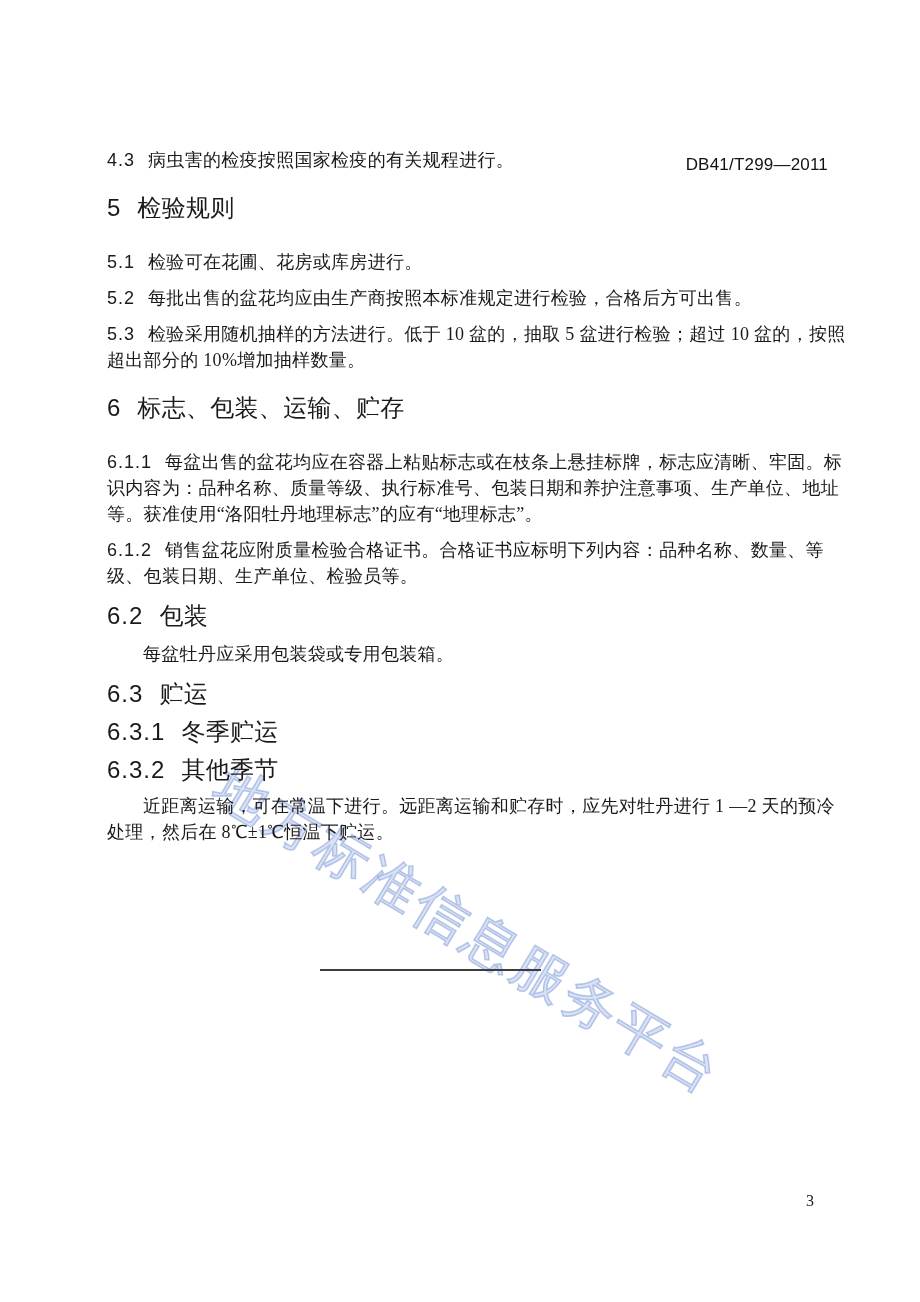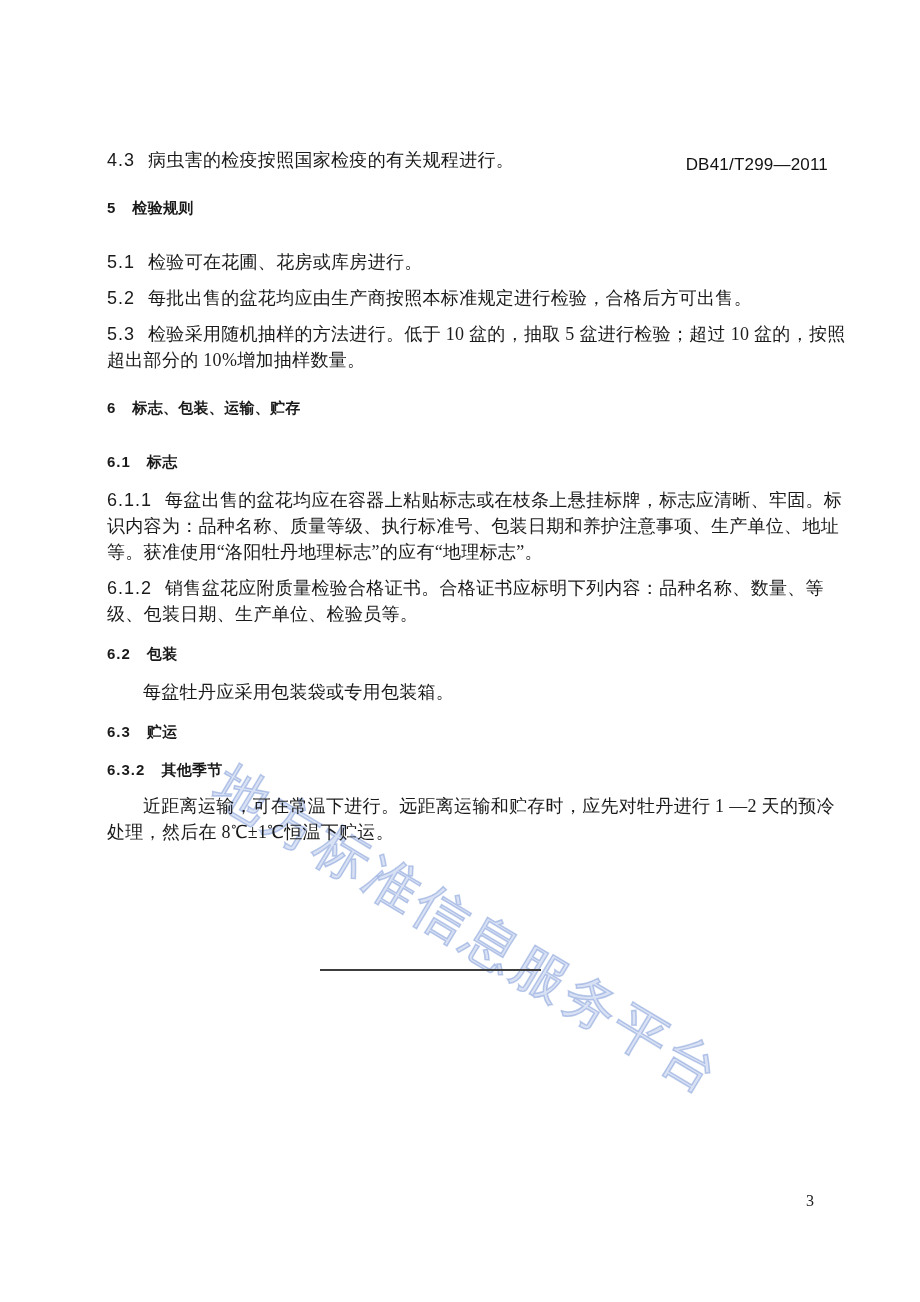--- a/index.html
+++ b/index.html
@@ -45,22 +45,22 @@
     letter-spacing: 0.3px;
   }
   .clause { margin-bottom: 10px; }
   .clause .num {
     font-family: "Liberation Sans", sans-serif;
     letter-spacing: 1px;
     margin-right: 13px;
   }
   .h1, .h2, .h3 {
     font-family: "Liberation Sans", sans-serif;
-    font-weight: bold;
-    font-size: 15px;
+    font-weight: normal;
+    font-size: 24px;
     line-height: 26px;
   }
   .h1 { margin: 22px 0 28px; }
   .h2 { margin: 14px 0 12px; }
   .h3 { margin: 12px 0 10px; }
   .h1 .num, .h2 .num, .h3 .num { letter-spacing: 1px; margin-right: 16px; }
   .para { margin-bottom: 10px; text-indent: 2em; }
   .end-rule {
     position: absolute;
     left: 320px; top: 969px;
@@ -104,23 +104,20 @@
   </div>
 
   <div class="clause">
     <span class="num">5.3</span><span class="txt">检验采用随机抽样的方法进行。低于 10 盆的，抽取 5 盆进行检验；超过 10 盆的，按照超出部分的 10%增加抽样数量。</span>
   </div>
 
   <div class="h1">
     <span class="num">6</span><span class="txt">标志、包装、运输、贮存</span>
   </div>
 
-  <div class="h2">
-    <span class="num">6.1</span><span class="txt">标志</span>
-  </div>
 
   <div class="clause">
     <span class="num">6.1.1</span><span class="txt">每盆出售的盆花均应在容器上粘贴标志或在枝条上悬挂标牌，标志应清晰、牢固。标识内容为：品种名称、质量等级、执行标准号、包装日期和养护注意事项、生产单位、地址等。获准使用“洛阳牡丹地理标志”的应有“地理标志”。</span>
   </div>
 
   <div class="clause">
     <span class="num">6.1.2</span><span class="txt">销售盆花应附质量检验合格证书。合格证书应标明下列内容：品种名称、数量、等级、包装日期、生产单位、检验员等。</span>
   </div>
 
   <div class="h2">
@@ -128,20 +125,23 @@
   </div>
 
   <div class="para">
     <span>每盆牡丹应采用包装袋或专用包装箱。</span>
   </div>
 
   <div class="h2">
     <span class="num">6.3</span><span class="txt">贮运</span>
   </div>
 
+  <div class="h3">
+    <span class="num">6.3.1</span><span class="txt">冬季贮运</span>
+  </div>
 
 
   <div class="h3">
     <span class="num">6.3.2</span><span class="txt">其他季节</span>
   </div>
 
   <div class="para">
     <span>近距离运输，可在常温下进行。远距离运输和贮存时，应先对牡丹进行 1 —2 天的预冷处理，然后在 8℃±1℃恒温下贮运。</span>
   </div>
 

